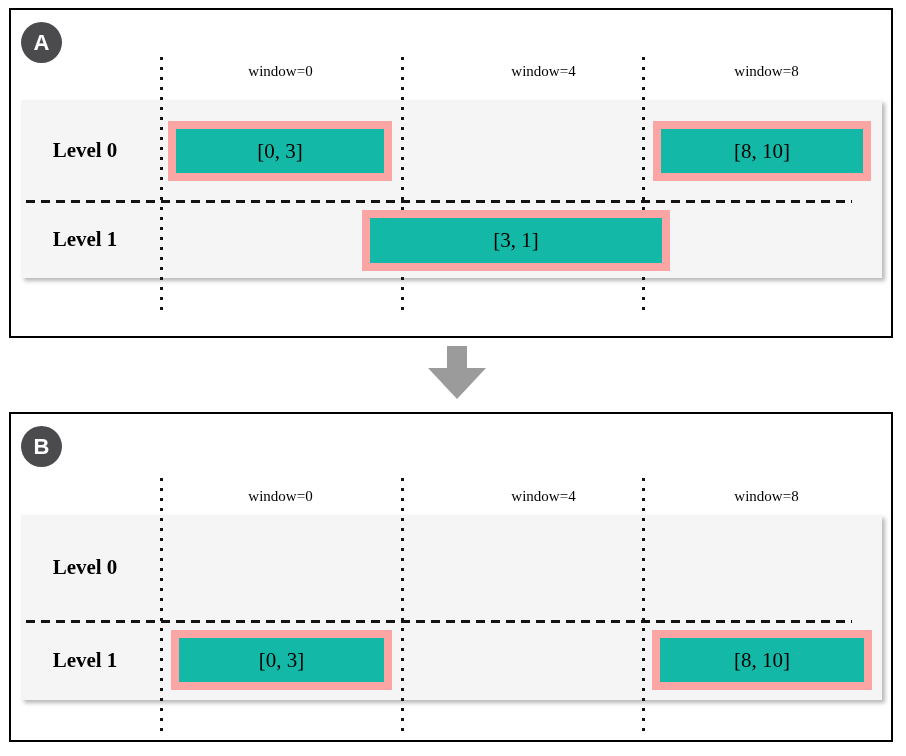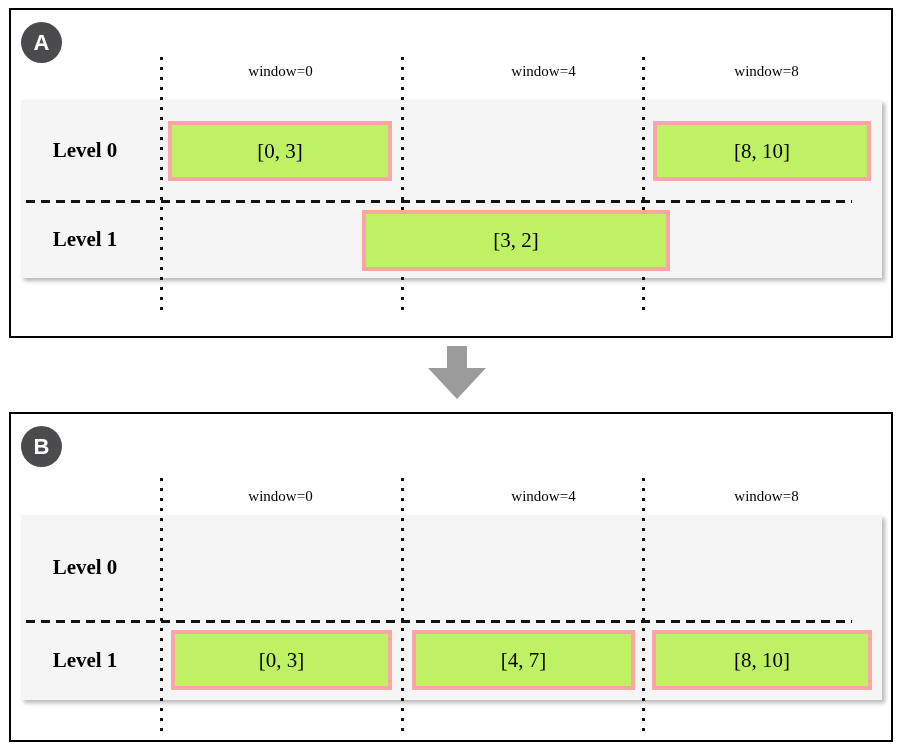--- a/index.html
+++ b/index.html
@@ -97,22 +97,22 @@
     z-index: 2;
     font-weight: bold;
   }
   .panel-a .lvl-0 { top: 125px; }
   .panel-a .lvl-1 { top: 214px; }
   .panel-b .lvl-0 { top: 138px; }
   .panel-b .lvl-1 { top: 231px; }
 
   .sstable {
     position: absolute;
-    background: #bef264;
-    border: 4px solid #fca5a5;
+    background: #14b8a6;
+    border: 8px solid #fca5a5;
     box-sizing: border-box;
     display: flex; align-items: center; justify-content: center;
     font-size: 21px;
     z-index: 4;
   }
 
   .arrow-icon { position: absolute; left: 428px; top: 346px; }
   .arrow-shape { fill: var(--arrow, #9b9b9b); }
   .transition-caption {
     position: absolute;
@@ -140,21 +140,21 @@
     <div class="win-header wh1">window=4</div>
     <div class="win-header wh2">window=8</div>
 
     <div class="hdash"></div>
 
     <div class="lvl-label lvl-0">Level 0</div>
     <div class="lvl-label lvl-1">Level 1</div>
 
     <div class="sstable" style="left: 157px; top: 111px; width: 224px; height: 60px;">[0, 3]</div>
     <div class="sstable" style="left: 642px; top: 111px; width: 218px; height: 60px;">[8, 10]</div>
-    <div class="sstable" style="left: 351px; top: 200px; width: 308px; height: 61px;">[3, 2]</div>
+    <div class="sstable" style="left: 351px; top: 200px; width: 308px; height: 61px;">[3, 1]</div>
   </section>
 
   <svg class="arrow-icon" width="58" height="53" viewBox="0 0 58 53" aria-hidden="true">
     <rect class="arrow-shape" x="19" y="0" width="20" height="23"></rect>
     <polygon class="arrow-shape" points="0,22 58,22 29,53"></polygon>
   </svg>
 
   <section class="panel panel-b">
     <div class="badge">B</div>
 
@@ -167,17 +167,16 @@
     <div class="win-header wh0">window=0</div>
     <div class="win-header wh1">window=4</div>
     <div class="win-header wh2">window=8</div>
 
     <div class="hdash"></div>
 
     <div class="lvl-label lvl-0">Level 0</div>
     <div class="lvl-label lvl-1">Level 1</div>
 
     <div class="sstable" style="left: 160px; top: 216px; width: 221px; height: 60px;">[0, 3]</div>
-    <div class="sstable" style="left: 401px; top: 216px; width: 223px; height: 60px;">[4, 7]</div>
     <div class="sstable" style="left: 641px; top: 216px; width: 220px; height: 60px;">[8, 10]</div>
   </section>
 
 </div>
 
 </body></html>

